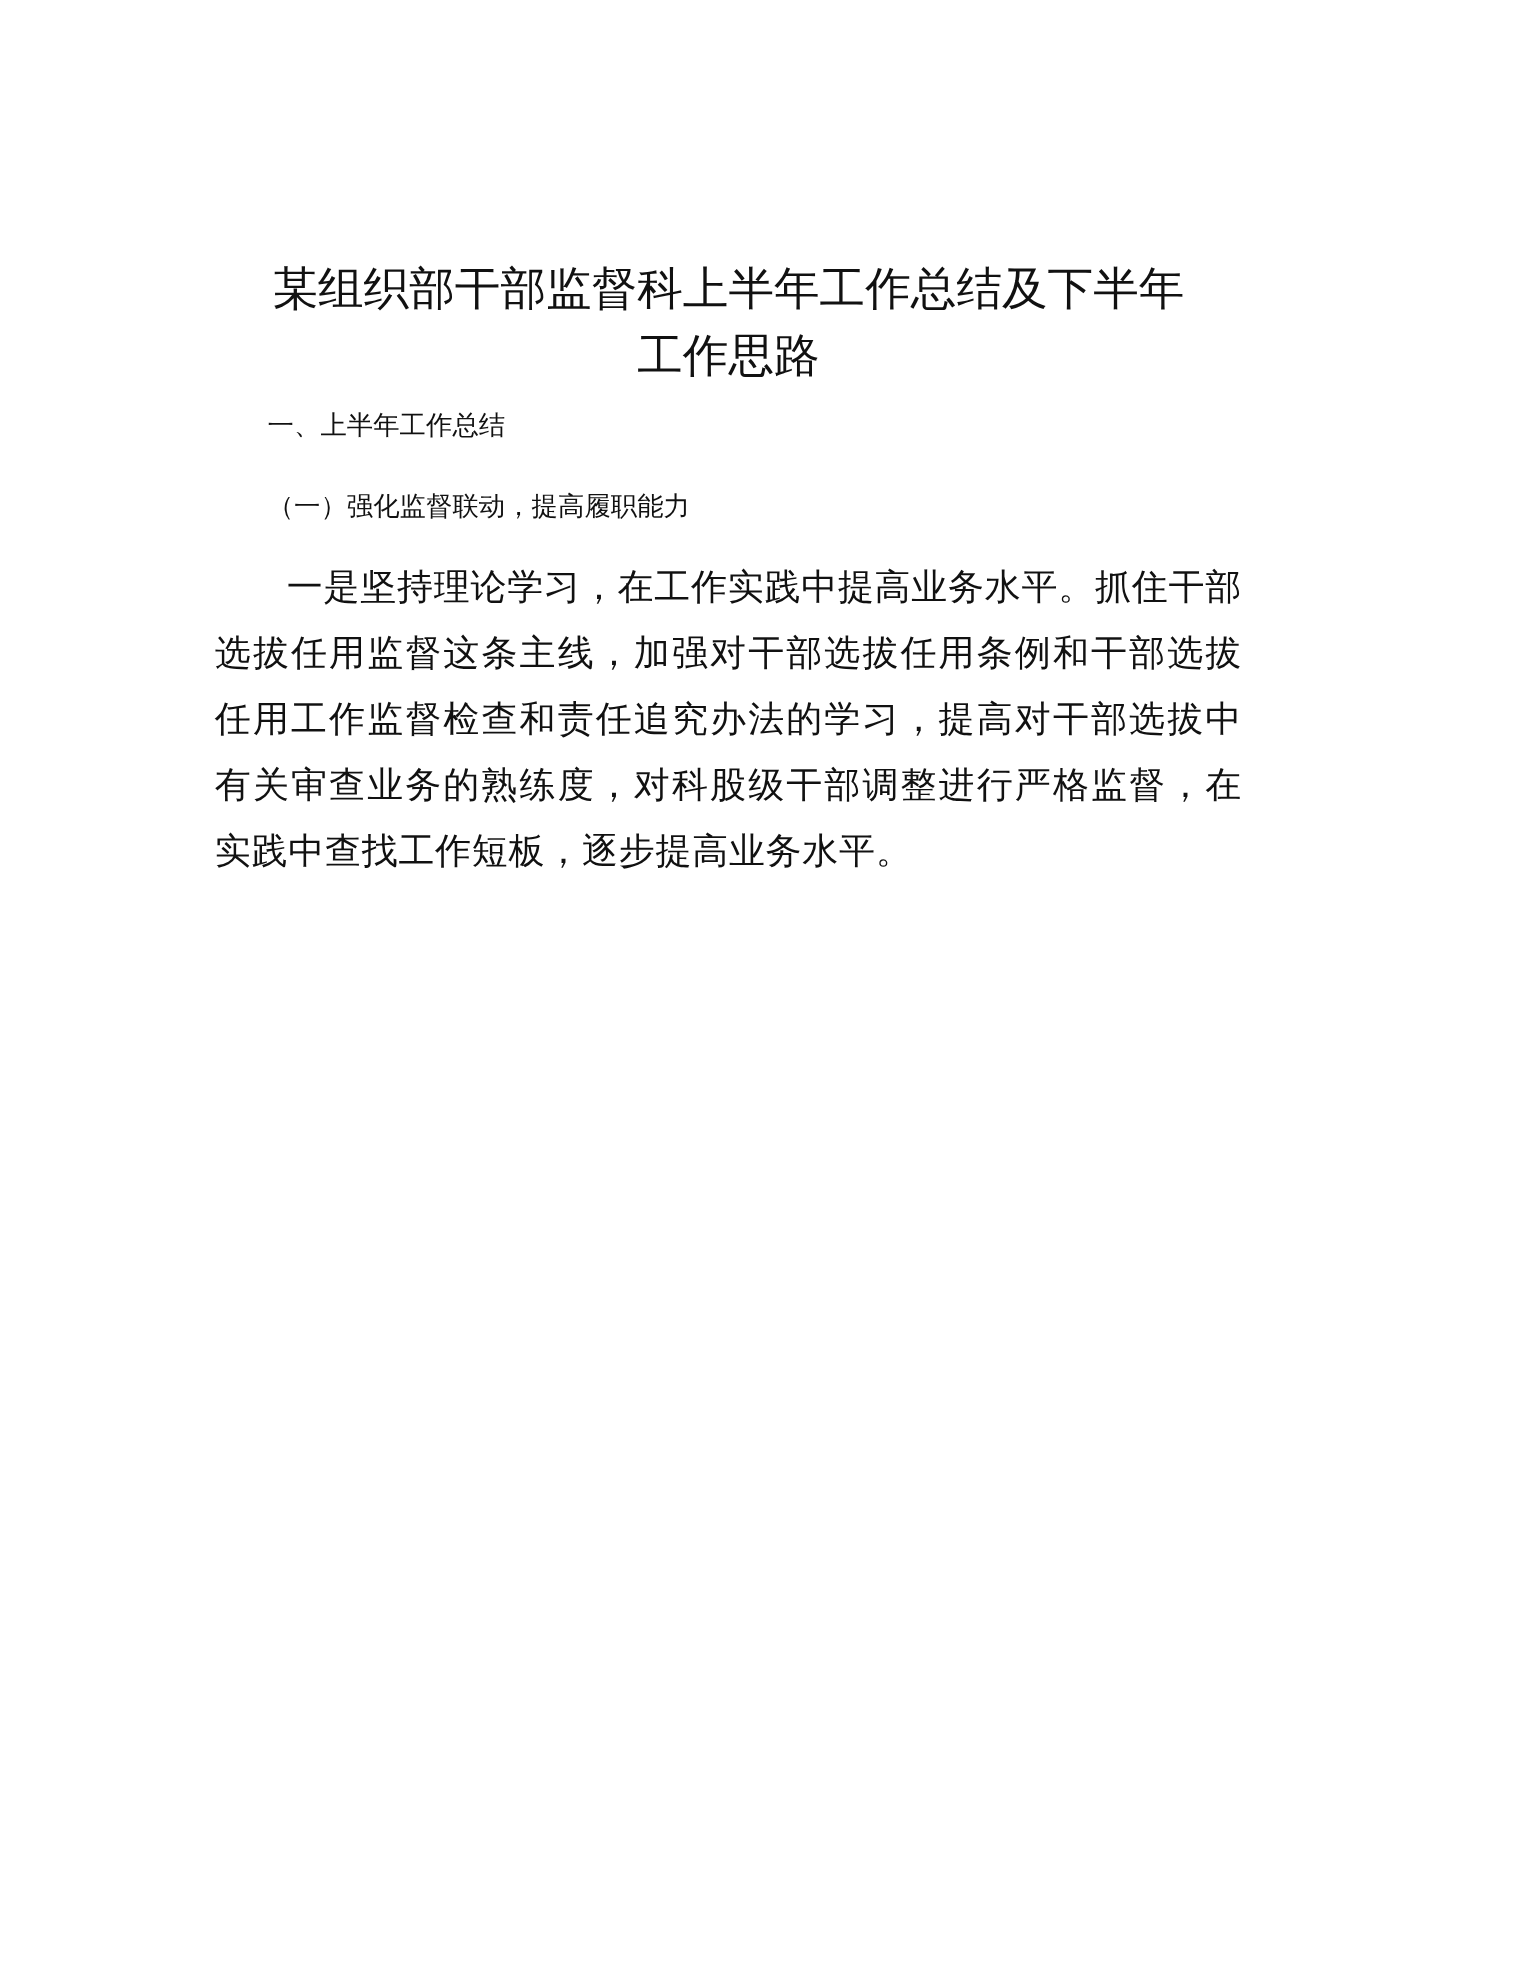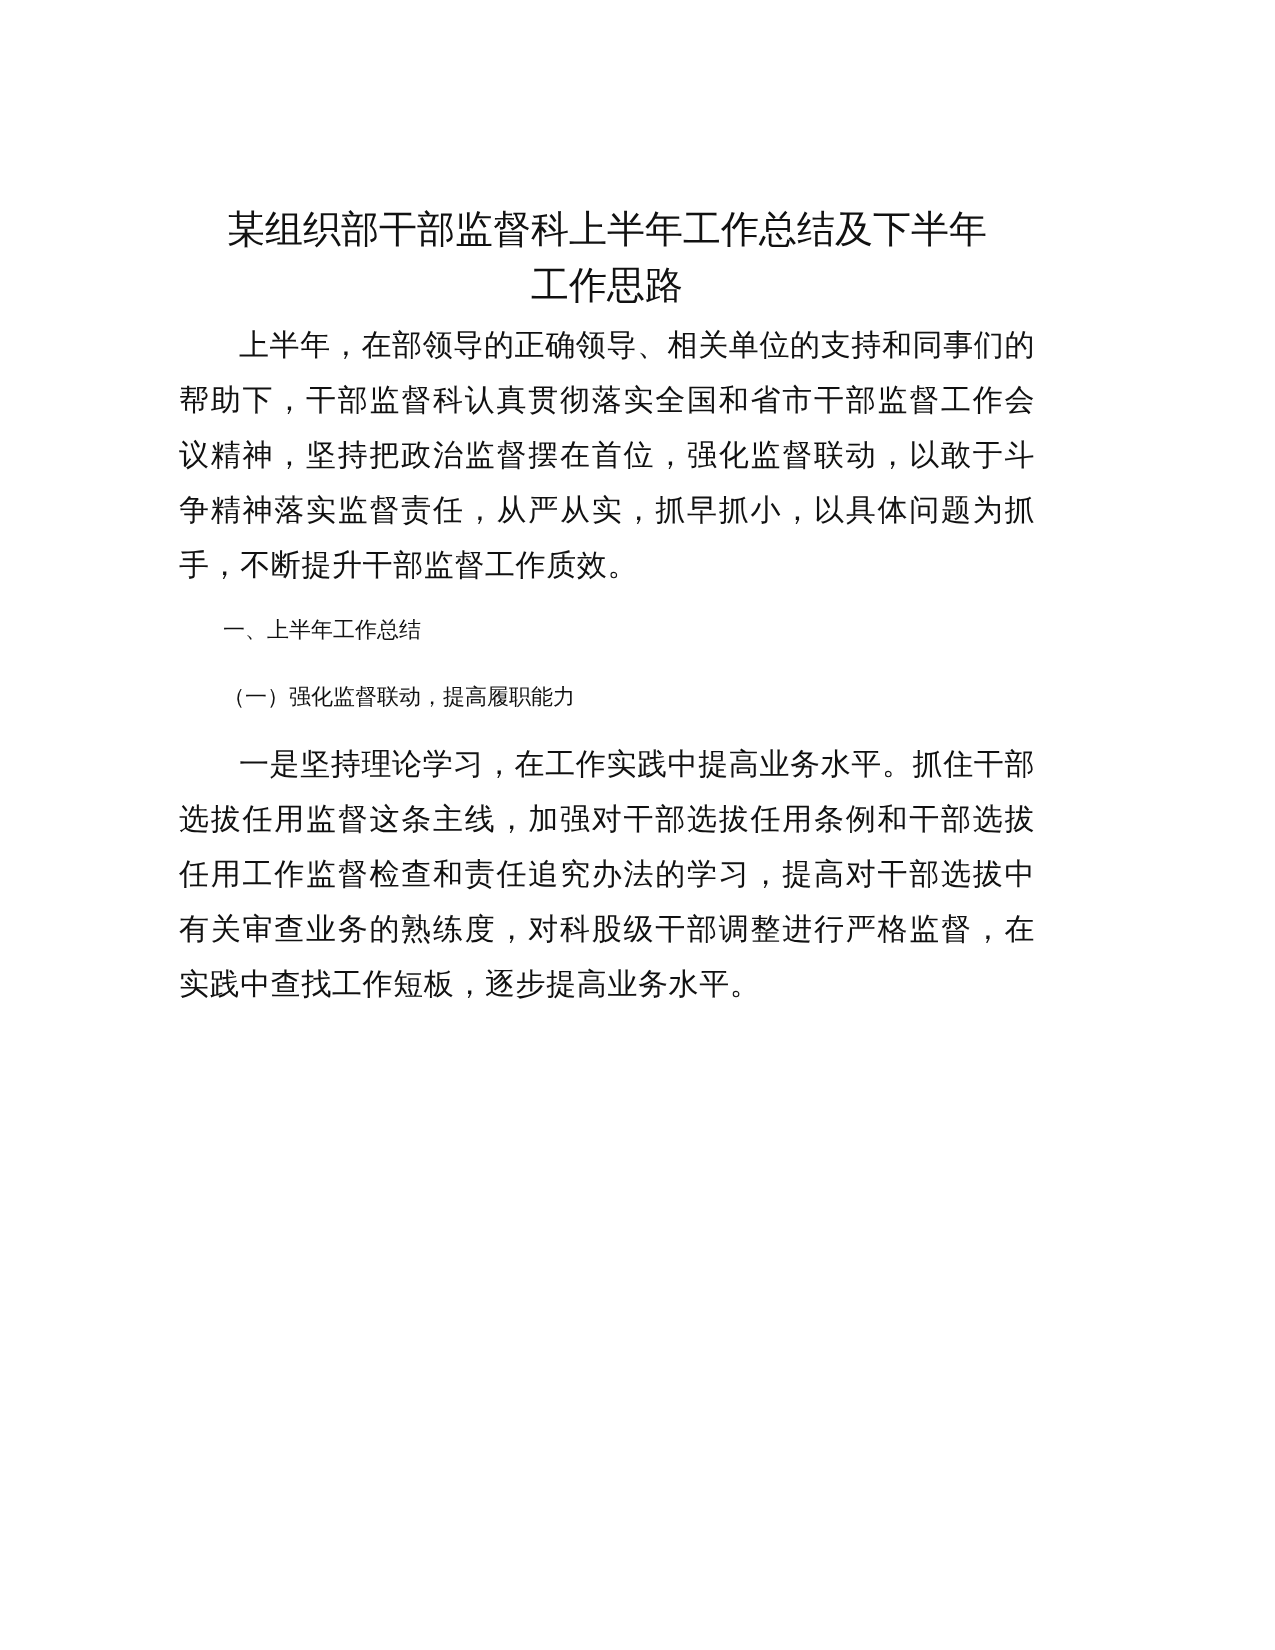--- a/index.html
+++ b/index.html
@@ -1,27 +1,26 @@
 <!DOCTYPE html>
 <html><head>
 <meta charset="utf-8">
 <style>
   html, body { margin: 0; padding: 0; background: #ffffff; }
   body { width: 1275px; height: 1650px; position: relative; overflow: hidden;
          font-family: "DejaVu Sans", sans-serif; color: #111111; }
-  .page { position: absolute; left: 179px; top: 201px; width: 856px; }
+  .page { position: absolute; left: 179px; top: 212px; width: 856px; }
   .title { font-size: 38px; line-height: 56px; text-align: center; margin: 0 0 4px 0; font-weight: normal; letter-spacing: 0px; }
   .para { font-size: 30px; line-height: 55px; margin: 0 0 10px 0; text-align: justify; text-indent: 2em; letter-spacing: 0.6px; }
   .heading { font-size: 22px; line-height: 55px; margin: 0 0 12px 0; text-indent: 2em; }
 </style>
 </head>
 <body>
 
 <div class="page">
   <h1 class="title">
     <span>某组织部干部监督科上半年工作总结及下半年</span><br>
     <span>工作思路</span>
   </h1>
-  <p class="para">上半年，在部领导的正确领导、相关单位的支持和同事们的帮助下，干部监督科认真贯彻落实全国和省市干部监督工作会议精神，坚持把政治监督摆在首位，强化监督联动，以敢于斗争精神落实监督责任，从严从实，抓早抓小，以具体问题为抓手，不断提升干部监督工作质效。</p>
   <p class="heading">一、上半年工作总结</p>
   <p class="heading">（一）强化监督联动，提高履职能力</p>
   <p class="para">一是坚持理论学习，在工作实践中提高业务水平。抓住干部选拔任用监督这条主线，加强对干部选拔任用条例和干部选拔任用工作监督检查和责任追究办法的学习，提高对干部选拔中有关审查业务的熟练度，对科股级干部调整进行严格监督，在实践中查找工作短板，逐步提高业务水平。</p>
 </div>
 
 </body></html>

